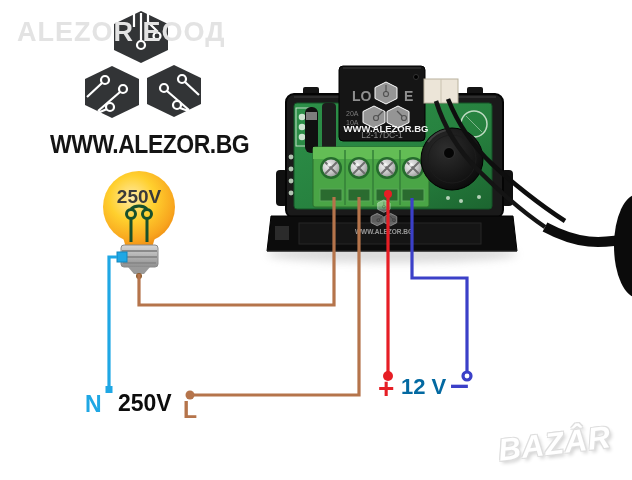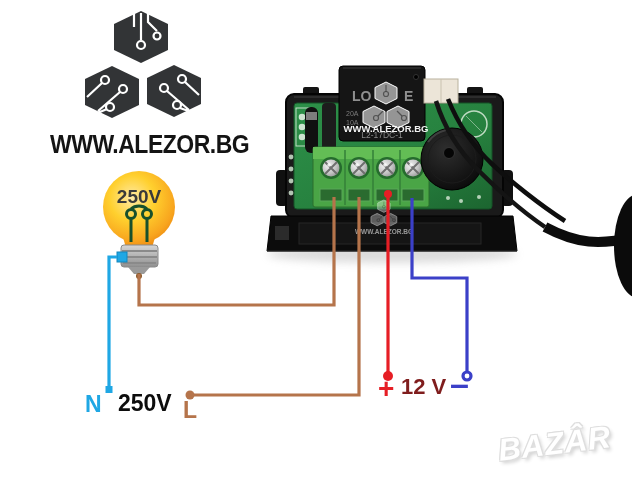--- a/index.html
+++ b/index.html
@@ -9,21 +9,21 @@
   svg text{font-family:"Liberation Sans",sans-serif;}
   .ovl{position:absolute;white-space:nowrap;}
   .wm-title{left:17px;top:17px;font-size:27px;font-weight:700;letter-spacing:1px;color:#e3e3e3;}
   .site-title{left:50px;top:129px;font-size:23px;font-weight:800;letter-spacing:-0.5px;color:#141414;
               transform:scaleY(1.12);transform-origin:left top;}
   .lbl{font-weight:800;}
   .lbl-n{left:85px;top:391px;font-size:23px;color:#1FA7E4;}
   .lbl-250{left:118px;top:390px;font-size:23px;color:#0d0d0d;}
   .lbl-l{left:183px;top:397px;font-size:23px;color:#B5744B;}
   .lbl-plus{left:378px;top:373px;font-size:28px;color:#E61E25;}
-  .lbl-12v{left:401px;top:374px;font-size:22px;color:#7f1d1d;}
+  .lbl-12v{left:401px;top:374px;font-size:22px;color:#0369a1;}
   .lbl-minus{left:450px;top:364px;font-size:34px;color:#3B40C8;}
   .bazar{left:498px;top:426px;font-size:31px;font-style:italic;font-weight:800;color:#fff;
          letter-spacing:1px;transform:rotate(-7deg);
          text-shadow:1px 1px 0 #dedede,-1px -1px 0 #dedede,1px -1px 0 #dedede,-1px 1px 0 #dedede,2px 3px 4px #cfcfcf;}
 </style>
 </head>
 <body>
 
 <div class="stage">
 
@@ -247,20 +247,21 @@
       <circle cx="388" cy="194" r="4" fill="#E61E25" stroke="none"></circle>
       <circle cx="388" cy="376" r="5" fill="#E61E25" stroke="none"></circle>
     </g>
     <g stroke="#3B40C8">
       <path d="M412,198 V278 H467 V371"></path>
       <circle cx="467" cy="376" r="4" fill="none"></circle>
     </g>
   </g>
 </svg>
 
+<div class="ovl wm-title">ALEZOR ЕООД</div>
 <div class="ovl site-title">WWW.ALEZOR.BG</div>
 <div class="ovl lbl lbl-n">N</div>
 <div class="ovl lbl lbl-250">250V</div>
 <div class="ovl lbl lbl-l">L</div>
 <div class="ovl lbl lbl-plus">+</div>
 <div class="ovl lbl lbl-12v">12 V</div>
 <div class="ovl lbl lbl-minus">–</div>
 <div class="ovl bazar">BAZÂR</div>
 
 </div>

